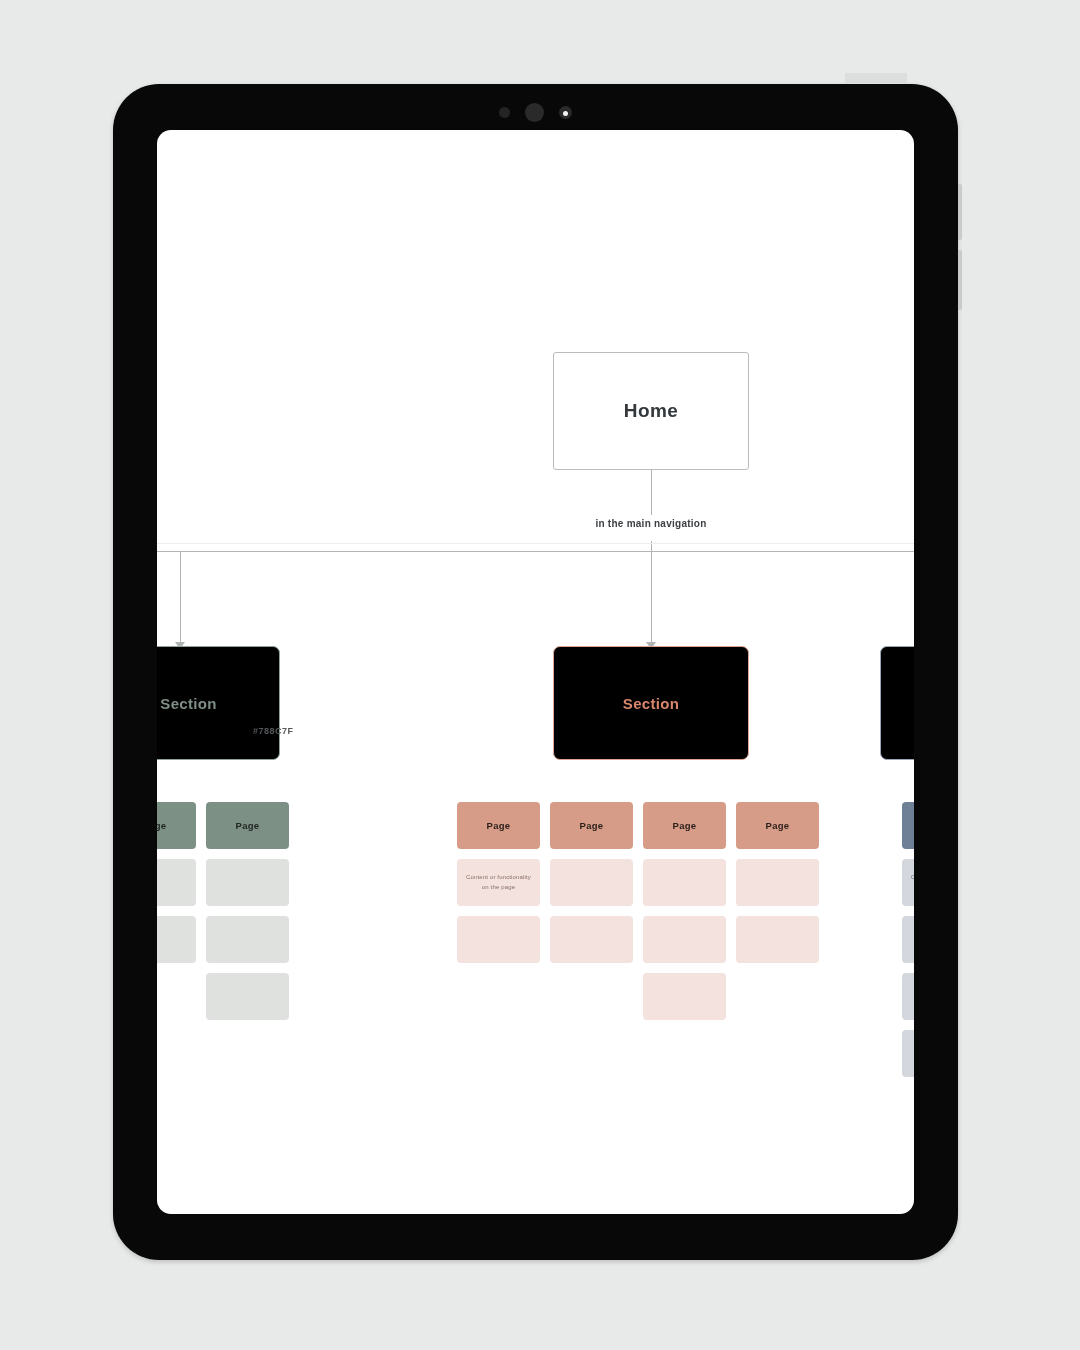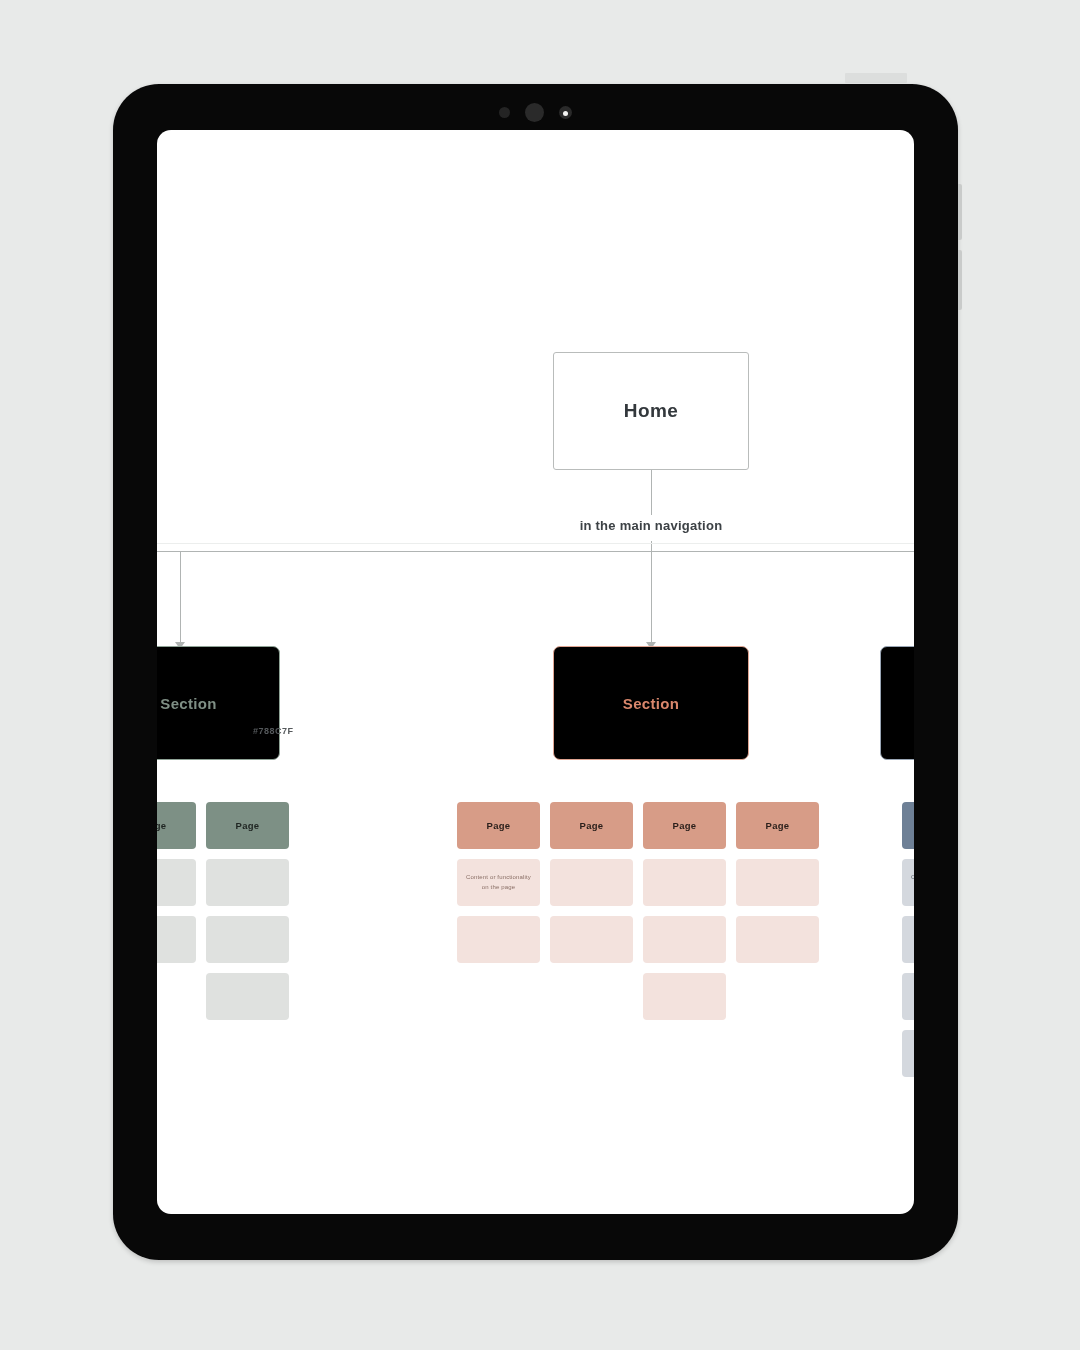--- a/index.html
+++ b/index.html
@@ -137,21 +137,21 @@
   #trunk-upper { left: 493.5px; top: 340px;  height: 49px; }
   #trunk-lower { left: 493.5px; top: 411px;  height: 114px; }
 
   
   #nav-label {
     position: absolute;
     left: 350px;
     top: 385px;
     width: 288px;
     text-align: center;
-    font-size: 13px;
+    font-size: 10px;
     font-weight: bold;
     color: #3c4145;
     letter-spacing: 0.25px;
     background: #fff;
     padding: 3px 0;
   }
 
   
   #spine {
     left: -120px;

